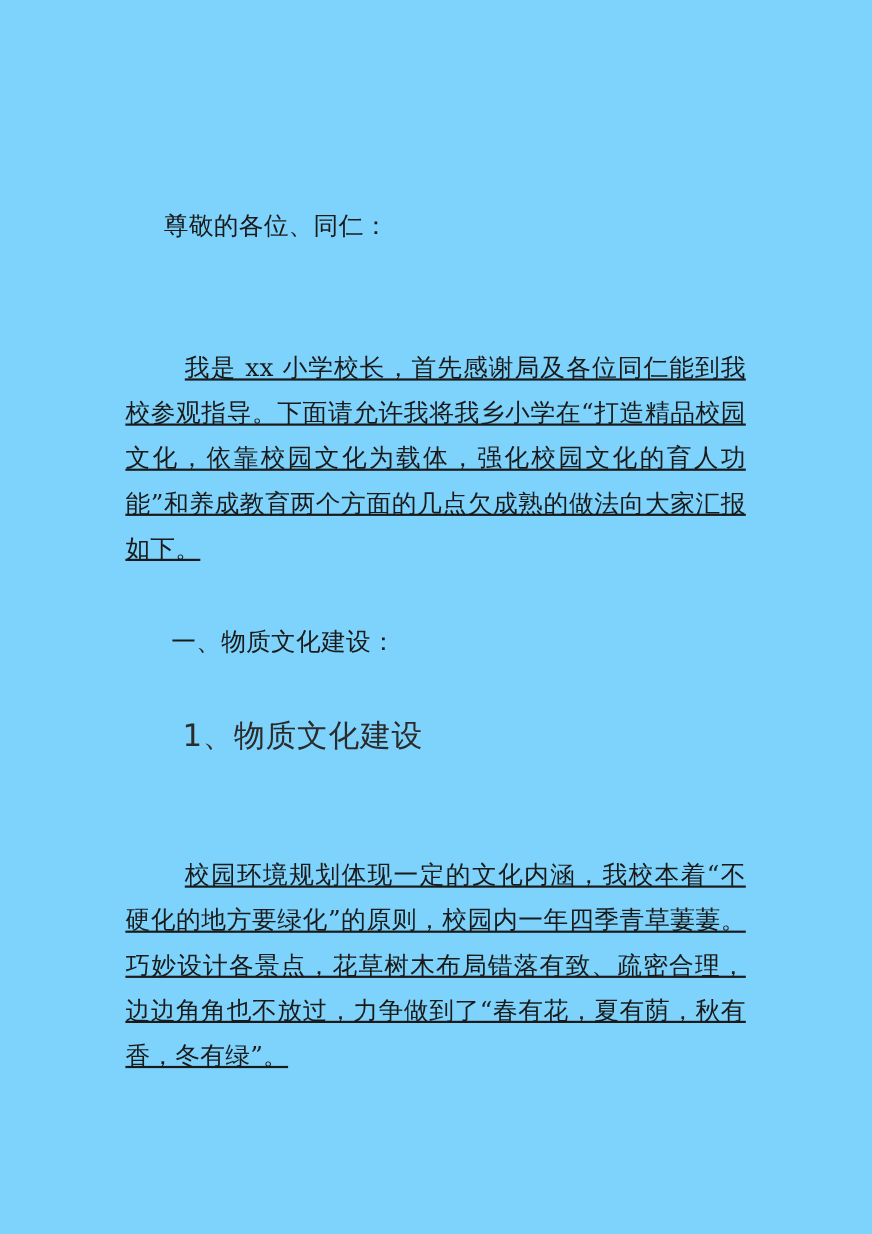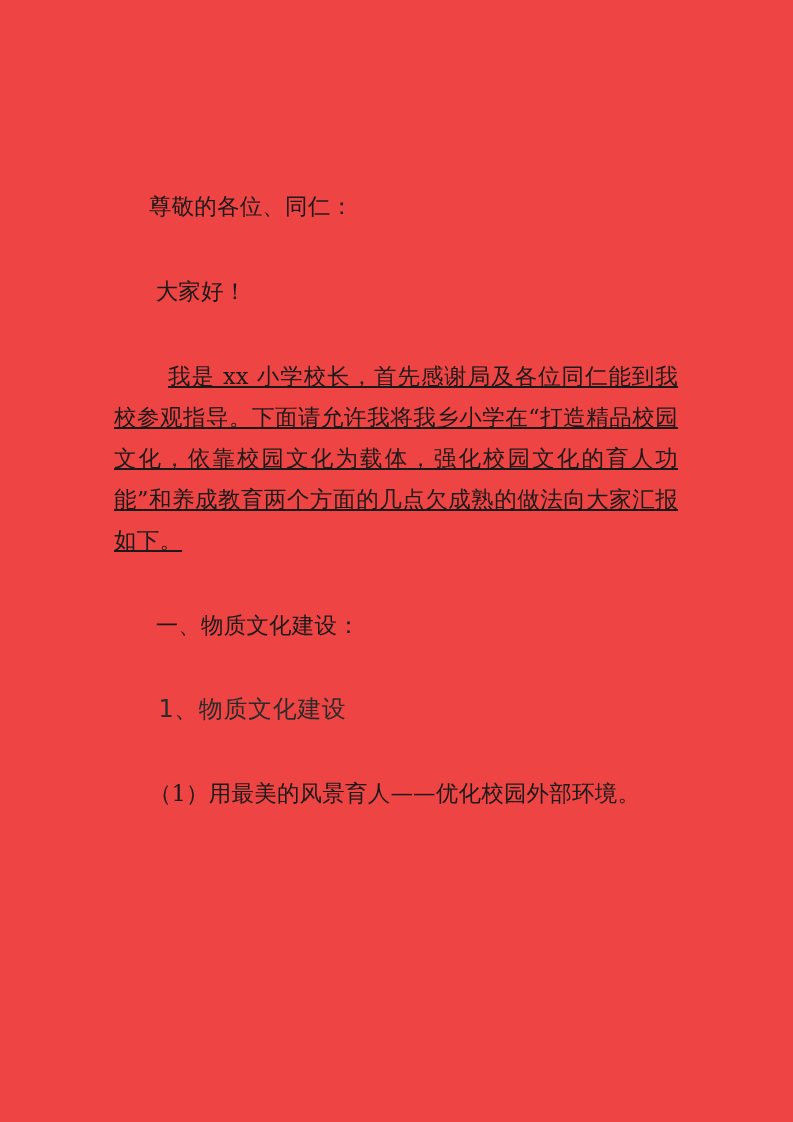--- a/index.html
+++ b/index.html
@@ -12,21 +12,21 @@
   body {
     font-family: "DejaVu Serif", "Liberation Serif", serif;
     color: #1a1a1a;
     -webkit-font-smoothing: antialiased;
   }
 
   .page {
     position: relative;
     width: 793px;
     height: 1122px;
-    background: #ef4444;
+    background: #7dd3fc;
     overflow: hidden;
     box-sizing: border-box;
   }
 
   
   .doc-body {
     position: absolute;
     left: 114px;
     top: 186px;
     width: 564px;
@@ -56,56 +56,55 @@
   .para.indent-18 {
     text-indent: 1.85em;
   }
   .gap-md { height: 43px; }
   .gap-lg { height: 44px; }
 
   
   .para.light-face {
     font-family: "DejaVu Sans", "Liberation Sans", sans-serif;
     font-weight: 400;
-    font-size: 24px;
+    font-size: 28px;
     color: #2b2b2b;
     letter-spacing: 0.6px;
   }
 
   .para.no-justify {
     text-align: left;
   }
 </style>
 </head>
 <body>
 
 <div class="page">
 
   <div class="doc-body">
 
     <p class="para indent-15 no-justify">尊敬的各位、同仁：</p>
 
     <div class="gap-lg"></div>
 
-    <p class="para indent-18 no-justify">大家好！</p>
 
     <div class="gap-lg"></div>
 
     <p class="para indent-2">我是 xx 小学校长，首先感谢局及各位同仁能到我校参观指导。下面请允许我将我乡小学在“打造精品校园文化，依靠校园文化为载体，强化校园文化的育人功能”和养成教育两个方面的几点欠成熟的做法向大家汇报如下。</p>
 
     <div class="gap-lg"></div>
 
     <p class="para indent-18 no-justify">一、物质文化建设：</p>
 
     <div class="gap-md"></div>
 
     <p class="para indent-18 no-justify light-face">1、物质文化建设</p>
 
     <div class="gap-md"></div>
 
-    <p class="para indent-15 no-justify">（1）用最美的风景育人——优化校园外部环境。</p>
 
     <div class="gap-lg"></div>
 
+    <p class="para indent-2">校园环境规划体现一定的文化内涵，我校本着“不硬化的地方要绿化”的原则，校园内一年四季青草萋萋。巧妙设计各景点，花草树木布局错落有致、疏密合理，边边角角也不放过，力争做到了“春有花，夏有荫，秋有香，冬有绿”。</p>
 
   </div>
 
 </div>
 
 </body></html>

